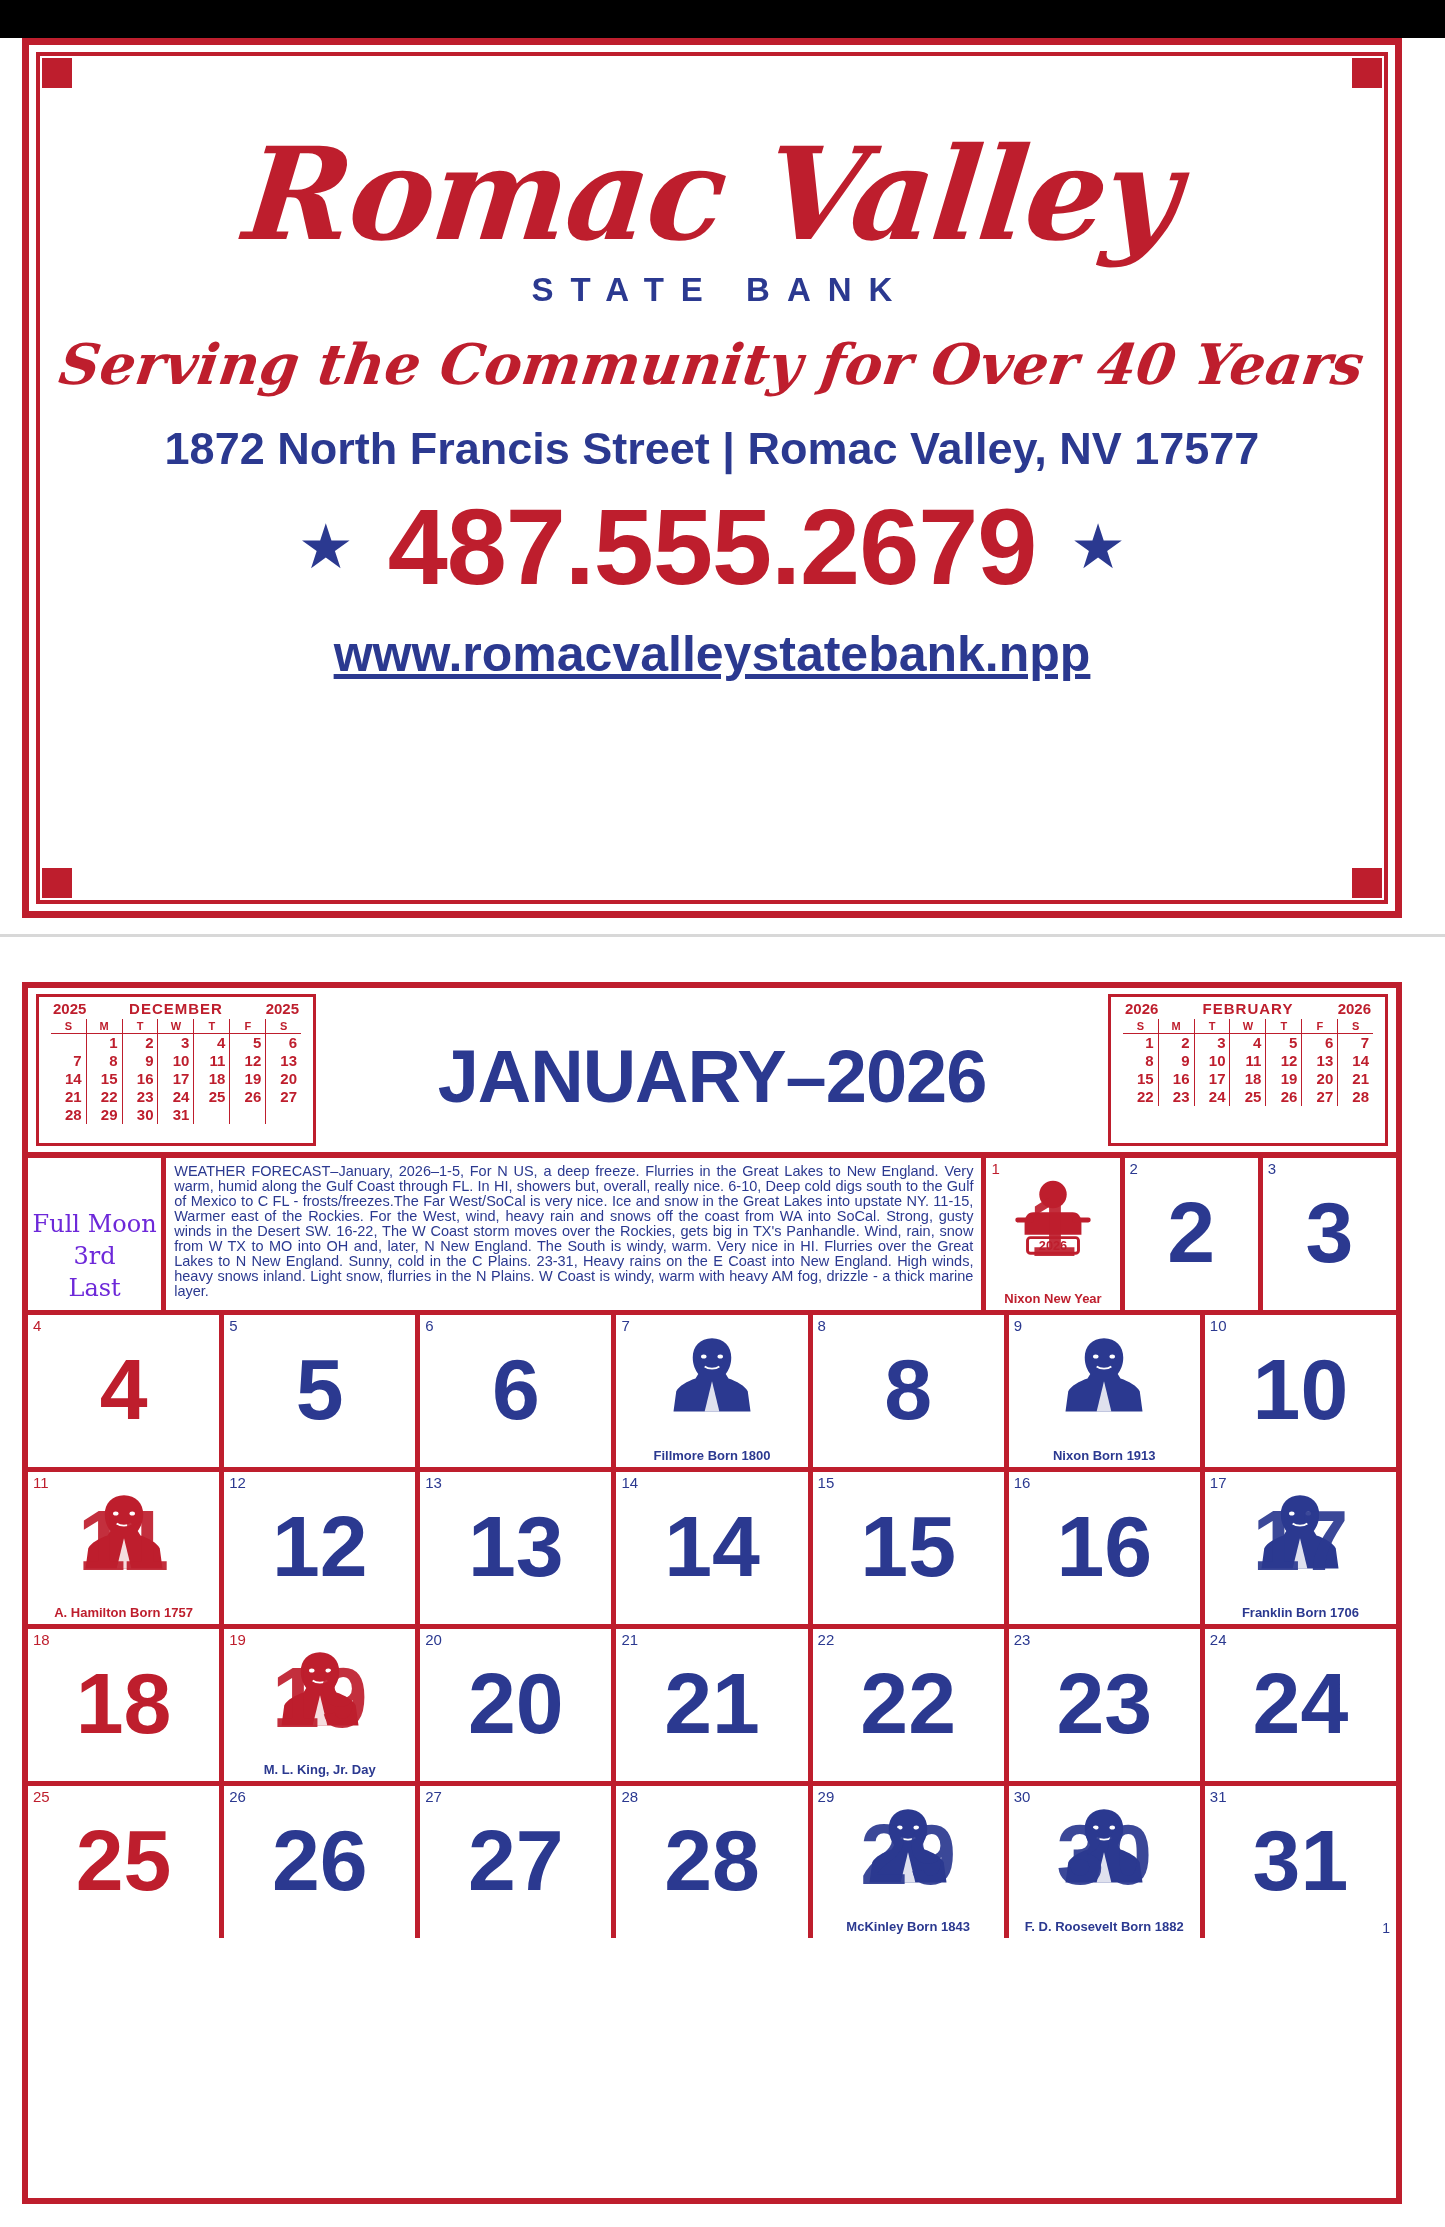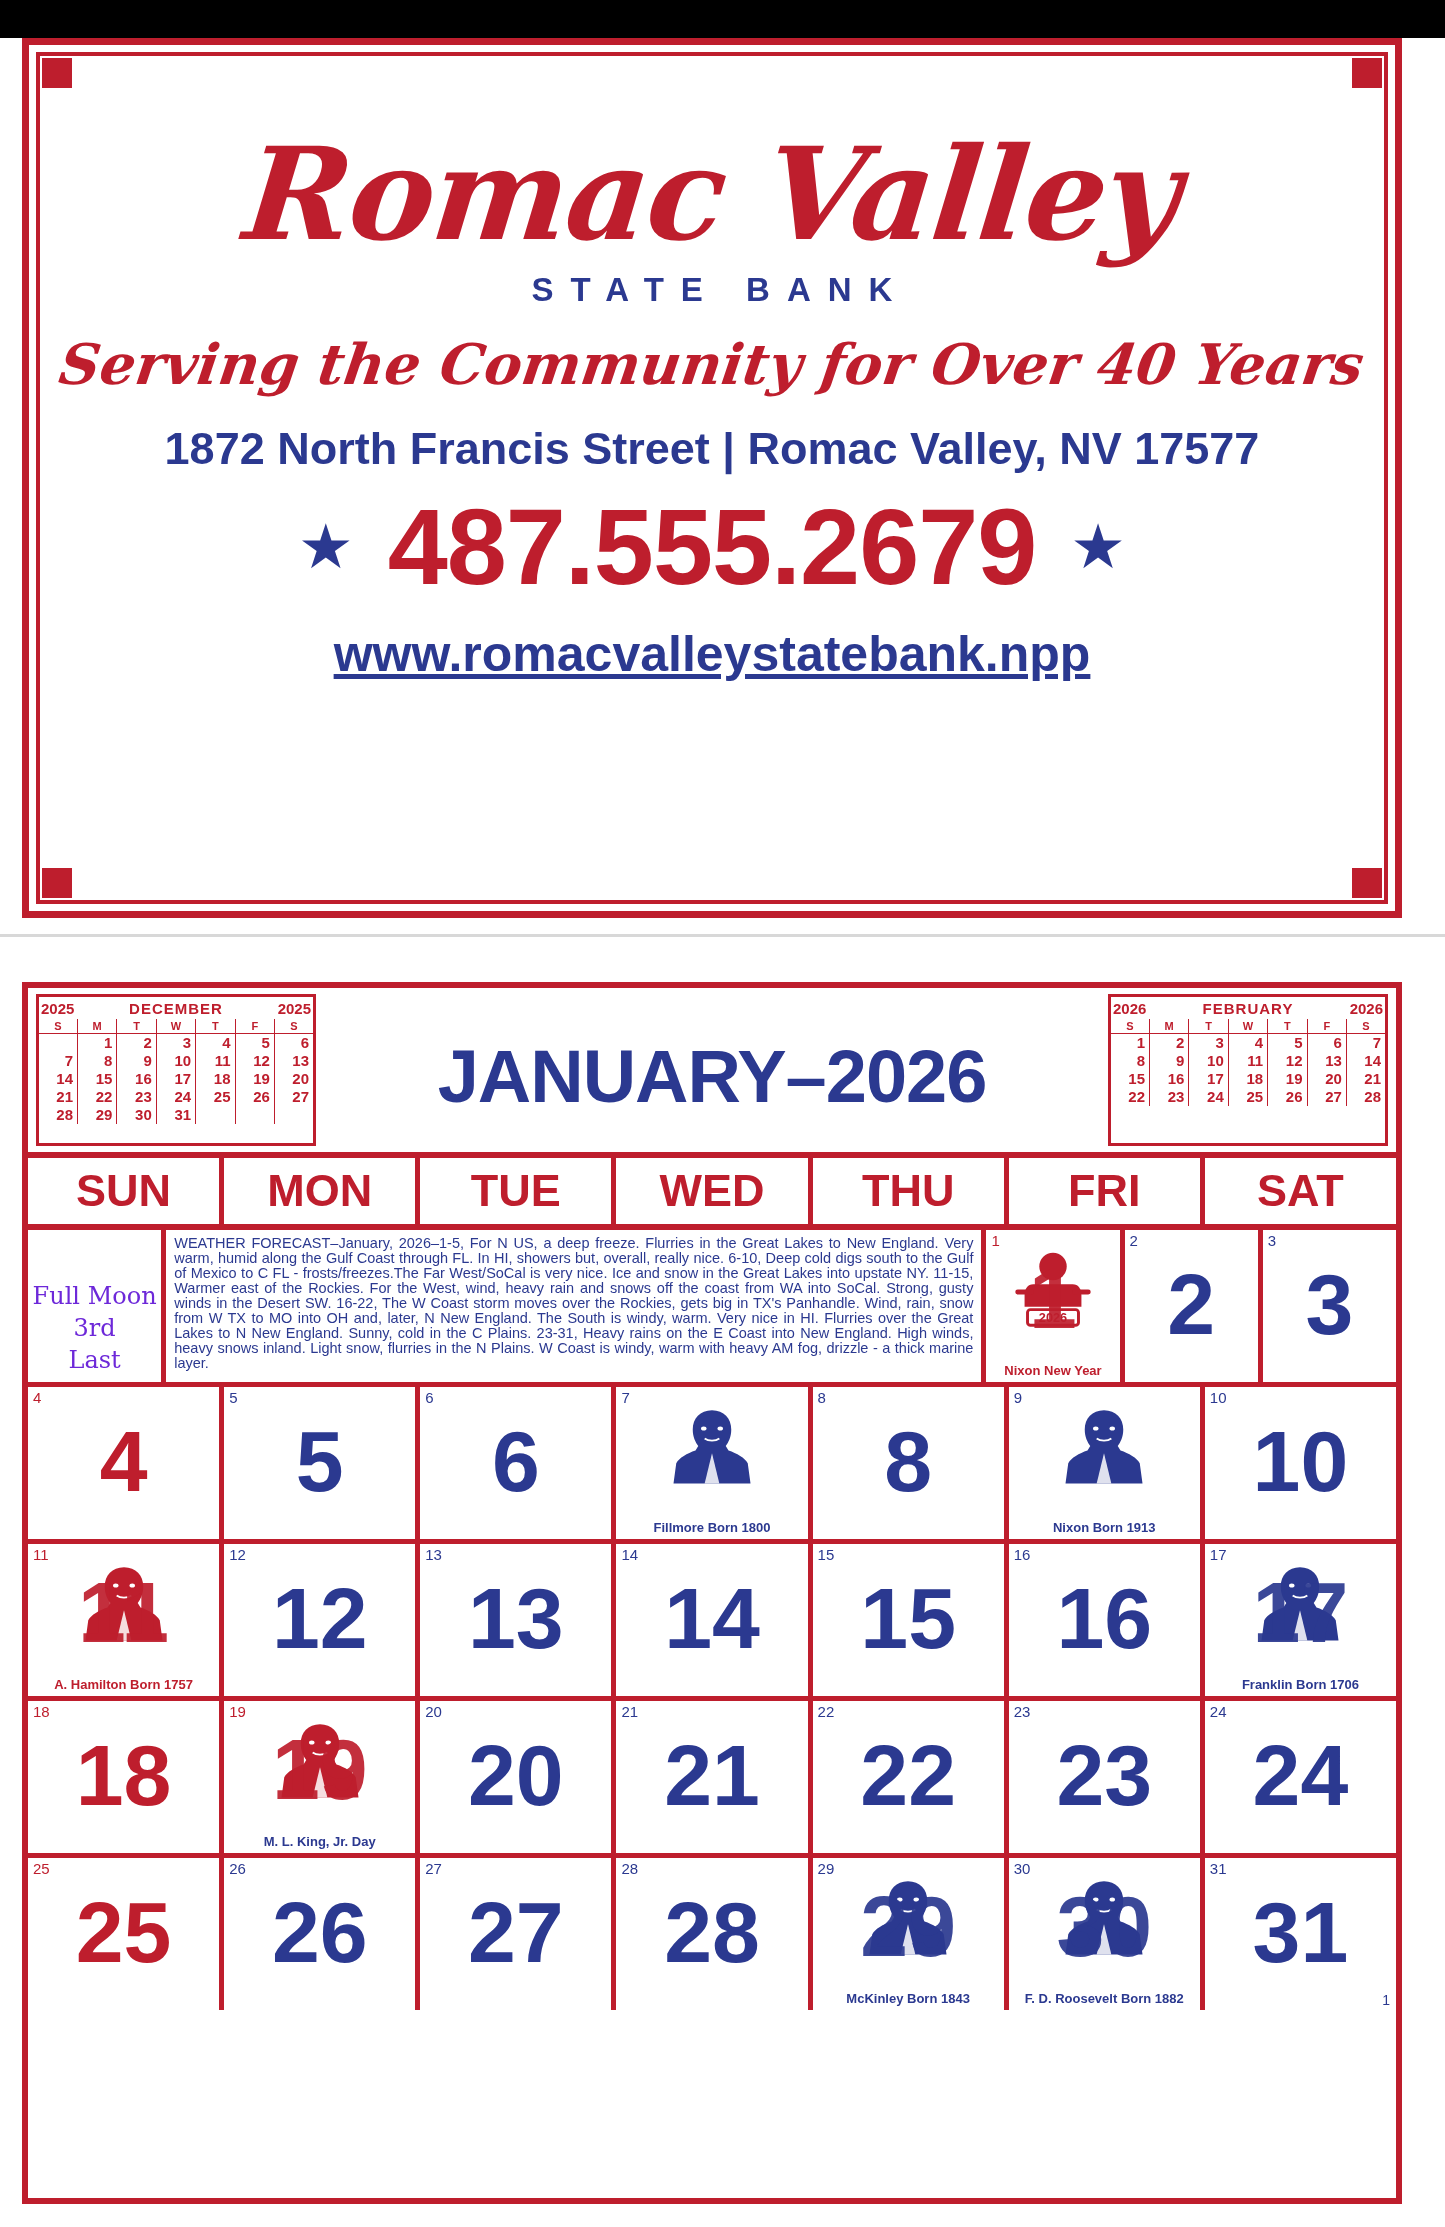--- a/index.html
+++ b/index.html
@@ -29,21 +29,21 @@
   .phone{color:#be1e2d;font-weight:bold;font-size:108px;line-height:1;letter-spacing:-1px;}
   .website{margin-top:24px;color:#2b3990;font-weight:bold;font-size:50px;white-space:nowrap;text-decoration:underline;}
 
   .hr-sep{position:absolute;left:0;top:934px;width:1445px;height:3px;background:#d8d8d8;}
 
   
   .cal{position:absolute;left:22px;top:982px;width:1380px;height:1222px;border:6px solid #be1e2d;box-sizing:border-box;background:#fff;}
 
   
   .cal-head{position:relative;height:170px;border-bottom:6px solid #be1e2d;box-sizing:border-box;}
-  .mini{position:absolute;top:6px;width:280px;height:152px;border:3px solid #be1e2d;box-sizing:border-box;padding:3px 0;}
+  .mini{position:absolute;top:6px;width:280px;height:152px;border:3px solid #be1e2d;box-sizing:border-box;padding:3px 12px;}
   .mini.left{left:8px;}
   .mini.right{right:8px;}
   .mini-top{display:flex;justify-content:space-between;align-items:center;color:#be1e2d;font-size:15px;font-weight:bold;padding:0 2px;}
   .mini-top .mname{flex:1;text-align:center;letter-spacing:1px;}
   .mini table{width:100%;border-collapse:collapse;margin-top:2px;}
   .mini th{color:#be1e2d;font-size:11px;font-weight:bold;border-right:1px solid #be1e2d;border-bottom:1px solid #be1e2d;line-height:12px;}
   .mini th:last-child{border-right:none;}
   .mini td{color:#be1e2d;font-size:15px;font-weight:bold;text-align:right;padding:0 4px 0 0;border-right:1px solid #be1e2d;line-height:18px;height:18px;}
   .mini td:last-child{border-right:none;}
 
@@ -235,29 +235,20 @@
               <td>25</td>
               <td>26</td>
               <td>27</td>
               <td>28</td>
             </tr>
           </tbody>
       </table>
     </div>
   </div>
 
-  <div class="dow-row" id="dow-row">
-      <div class="dow">SUN</div>
-      <div class="dow">MON</div>
-      <div class="dow">TUE</div>
-      <div class="dow">WED</div>
-      <div class="dow">THU</div>
-      <div class="dow">FRI</div>
-      <div class="dow">SAT</div>
-    </div>
 
   <div id="weeks-container">
       <div class="week">
         <div class="cell">
           <div class="moon">
             <div>Full Moon 3rd</div>
             <div>Last Quarter 10th</div>
           </div>
         </div>
         <div class="forecast">

